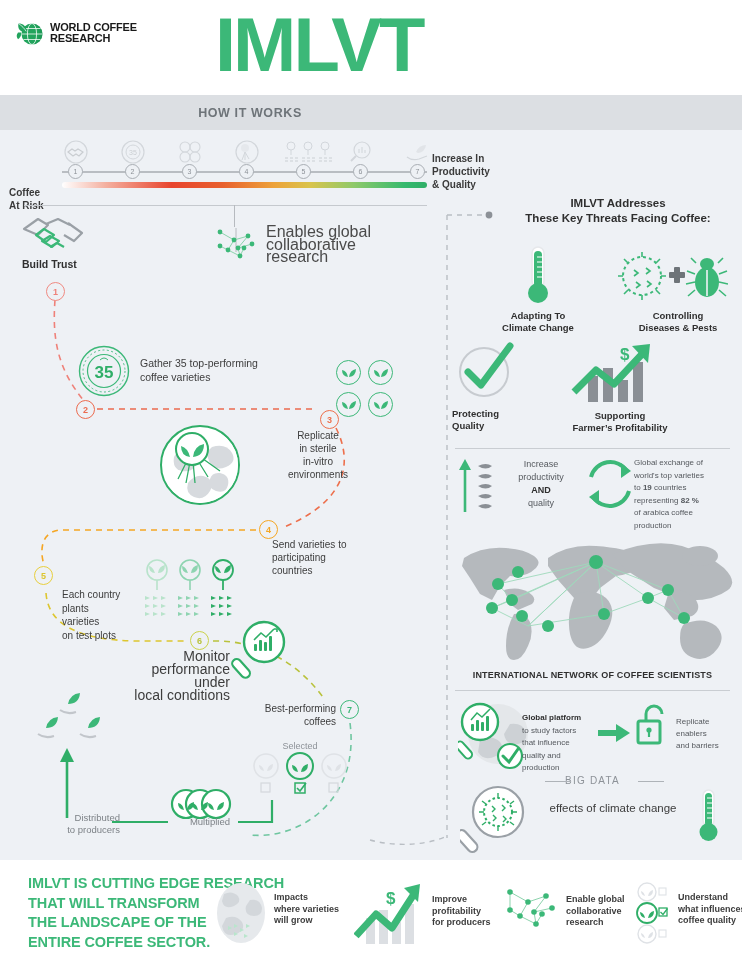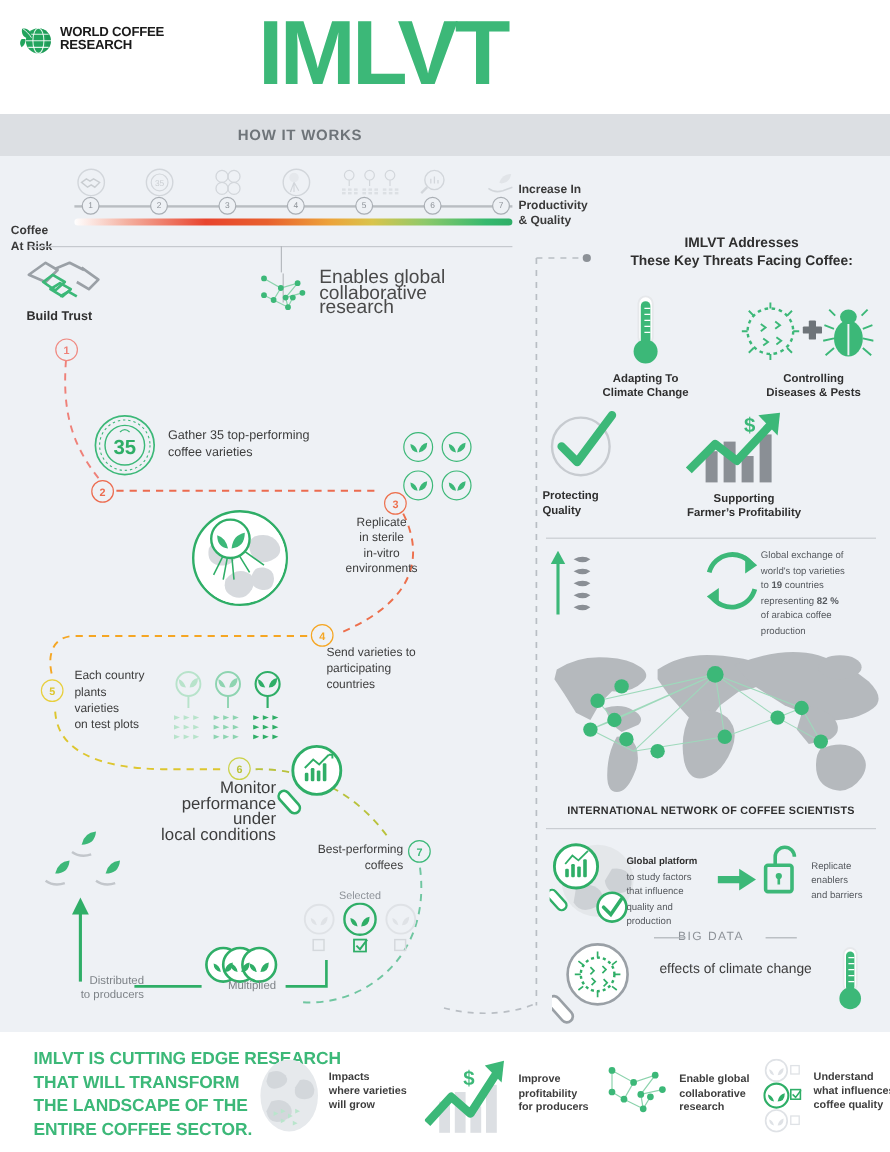--- a/index.html
+++ b/index.html
@@ -357,21 +357,21 @@
   </div>
 
   <div class="step-num n4" style="left:259px;top:520px">4</div>
   <div class="txt txt-b" style="left:272px;top:538px;width:110px;font-size:10px;line-height:13px">
     <div>Send varieties to</div>
     <div>participating</div>
     <div>countries</div>
   </div>
 
   <div class="step-num n5" style="left:34px;top:566px">5</div>
-  <div class="txt txt-b" style="left:62px;top:557px;width:92px;font-size:10px;line-height:13.5px">
+  <div class="txt txt-b" style="left:62px;top:588px;width:92px;font-size:10px;line-height:13.5px">
     <div>Each country</div>
     <div>plants</div>
     <div>varieties</div>
     <div>on test plots</div>
   </div>
   <div style="position:absolute;left:140px;top:558px;width:100px;height:70px">
     <svg width="100" height="70" viewBox="0 0 100 70">
       <g>
         <circle cx="17" cy="12" r="10" fill="none" stroke="#b8e3cb" stroke-width="1.6"></circle>
         <path d="M17 22 v10" stroke="#b8e3cb" stroke-width="1.6"></path>
@@ -590,20 +590,26 @@
       <path d="M3 14 L9 3 L15 14" fill="#3cb878"></path>
       <g fill="#8a8f95">
         <path d="M22 10 q8-4 14 0 q-6 5 -14 0z"></path>
         <path d="M22 20 q8-4 14 0 q-6 5 -14 0z"></path>
         <path d="M22 30 q8-4 14 0 q-6 5 -14 0z"></path>
         <path d="M22 40 q8-4 14 0 q-6 5 -14 0z"></path>
         <path d="M22 50 q8-4 14 0 q-6 5 -14 0z"></path>
       </g>
     </svg>
   </div>
+  <div class="small-r" style="left:506px;top:458px;width:70px;text-align:center;font-size:9px;line-height:13px;color:#55595e">
+    <div>Increase</div>
+    <div>productivity</div>
+    <div style="font-weight:bold;color:#2f2f2f">AND</div>
+    <div>quality</div>
+  </div>
 
   <div style="position:absolute;left:583px;top:455px;width:54px;height:58px">
     <svg width="54" height="58" viewBox="0 0 54 58">
       <path d="M8 22 A20 20 0 0 1 44 16" stroke="#3cb878" stroke-width="4" fill="none"></path>
       <path d="M38 8 L48 16 L38 23 Z" fill="#3cb878"></path>
       <path d="M46 36 A20 20 0 0 1 10 42" stroke="#3cb878" stroke-width="4" fill="none"></path>
       <path d="M16 50 L6 42 L16 35 Z" fill="#3cb878"></path>
     </svg>
   </div>
 

